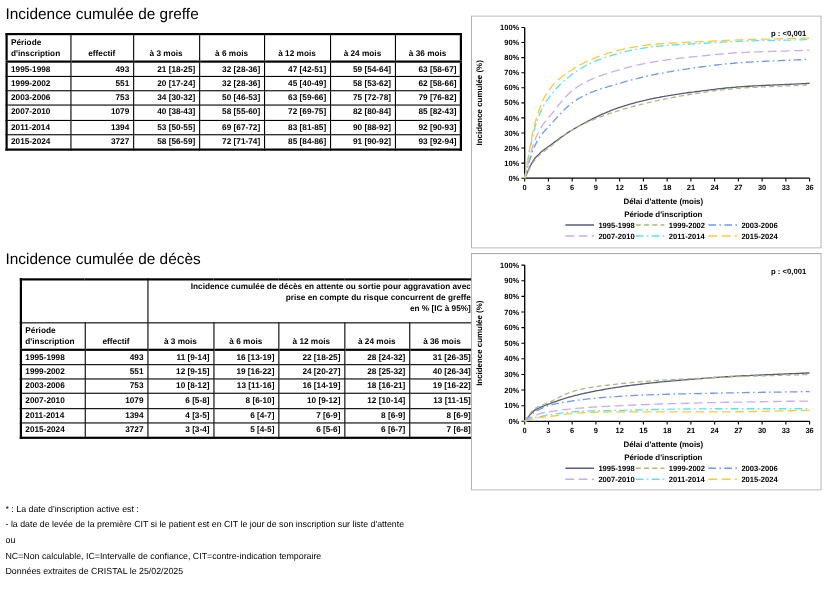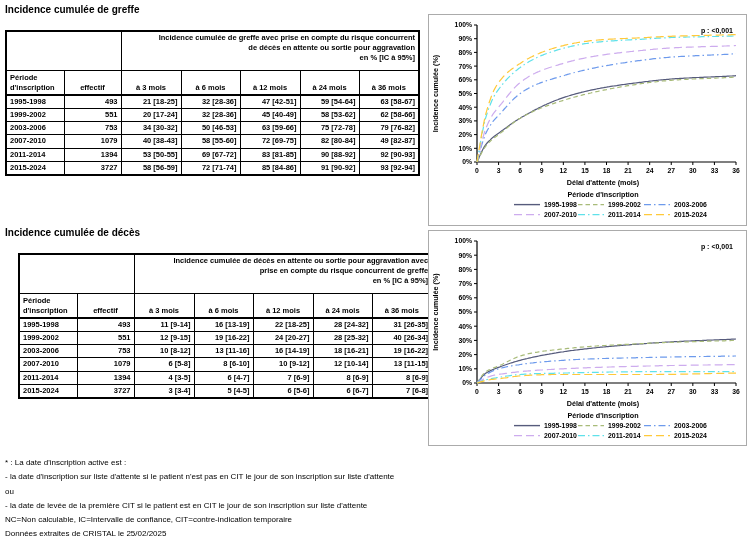--- a/index.html
+++ b/index.html
@@ -1,19 +1,19 @@
 <!DOCTYPE html>
 <html><head>
 <meta charset="utf-8">
 <style>
   html,body{margin:0;padding:0;background:#fff}
   #page{position:relative;width:750px;height:544px;background:#fff;
         font-family:"Liberation Sans",sans-serif;color:#000;overflow:hidden}
   .abs{position:absolute}
-  .sec-title{font-size:10px;font-weight:bold;white-space:nowrap}
+  .sec-title{font-size:14px;font-weight:normal;white-space:nowrap}
 
   
   table.rpt{border-collapse:collapse;table-layout:fixed;width:413px;
             font-size:7.5px;font-weight:bold;border:2.5px solid #000}
   table.rpt td, table.rpt th{border:1.6px solid #000;padding:1px 3px;
             overflow:hidden;line-height:1.35}
   td.note{ text-align:right;vertical-align:top;white-space:pre-line;height:36px}
   td.blank{height:36px}
   tr.cols th{vertical-align:bottom;text-align:center;height:21px;
              white-space:pre-line;border-bottom:2.5px solid #000}
@@ -42,26 +42,20 @@
       <colgroup>
         <col style="width: 58px;">
         <col style="width: 57px;">
         <col style="width: 60px;">
         <col style="width: 59px;">
         <col style="width: 60px;">
         <col style="width: 59px;">
         <col style="width: 60px;">
       </colgroup>
       <tbody>
-        <tr>
-          <td colspan="2" class="blank"></td>
-          <td colspan="5" class="note">Incidence cumulée de greffe avec prise en compte du risque concurrent
-de décès en attente ou sortie pour aggravation
-en % [IC à 95%]</td>
-        </tr>
         <tr class="cols">
           <th class="c0">Période
 d'inscription</th>
           <th class="">effectif</th>
           <th class="">à 3 mois</th>
           <th class="">à 6 mois</th>
           <th class="">à 12 mois</th>
           <th class="">à 24 mois</th>
           <th class="">à 36 mois</th>
         </tr>
@@ -92,21 +86,21 @@
           <td>75 [72-78]</td>
           <td>79 [76-82]</td>
         </tr>
         <tr class="datarow">
           <td class="c0">2007-2010</td>
           <td>1079</td>
           <td>40 [38-43]</td>
           <td>58 [55-60]</td>
           <td>72 [69-75]</td>
           <td>82 [80-84]</td>
-          <td>49 [82-87]</td>
+          <td>85 [82-43]</td>
         </tr>
         <tr class="datarow">
           <td class="c0">2011-2014</td>
           <td>1394</td>
           <td>53 [50-55]</td>
           <td>69 [67-72]</td>
           <td>83 [81-85]</td>
           <td>90 [88-92]</td>
           <td>92 [90-93]</td>
         </tr>
@@ -355,20 +349,19 @@
       <polyline points="49.0,153.0 50.4,152.4 51.9,151.8 53.3,151.2 54.8,150.6 56.2,150.2 57.6,149.8 59.1,149.5 60.5,149.2 62.0,149.0 63.4,148.7 64.8,148.4 66.3,148.1 67.7,147.9 69.1,147.6 70.6,147.3 72.0,147.1 73.5,146.9 74.9,146.6 76.3,146.4 77.8,146.2 79.2,146.0 80.7,145.8 82.1,145.6 83.5,145.4 85.0,145.2 86.4,145.0 87.9,144.9 89.3,144.7 90.7,144.6 92.2,144.5 93.6,144.4 95.0,144.3 96.5,144.2 97.9,144.1 99.4,144.0 100.8,143.9 102.2,143.8 103.7,143.8 105.1,143.7 106.6,143.7 108.0,143.6 109.4,143.6 110.9,143.5 112.3,143.5 113.8,143.5 115.2,143.4 116.6,143.4 118.1,143.4 119.5,143.3 120.9,143.3 122.4,143.3 123.8,143.3 125.3,143.3 126.7,143.2 128.1,143.2 129.6,143.2 131.0,143.2 132.5,143.1 133.9,143.1 135.3,143.1 136.8,143.0 138.2,143.0 139.6,143.0 141.1,142.9 142.5,142.9 144.0,142.8 145.4,142.8 146.8,142.8 148.3,142.7 149.7,142.7 151.2,142.7 152.6,142.6 154.0,142.6 155.5,142.6 156.9,142.5 158.4,142.5 159.8,142.5 161.2,142.4 162.7,142.4 164.1,142.4 165.5,142.3 167.0,142.3 168.4,142.3 169.9,142.3 171.3,142.2 172.7,142.2 174.2,142.2 175.6,142.1 177.1,142.1 178.5,142.1 179.9,142.1 181.4,142.0 182.8,142.0 184.3,142.0 185.7,142.0 187.1,141.9 188.6,141.9 190.0,141.9 191.4,141.9 192.9,141.9 194.3,141.8 195.8,141.8 197.2,141.8 198.6,141.8 200.1,141.8 201.5,141.7 203.0,141.7 204.4,141.7 205.8,141.7 207.3,141.7 208.7,141.7 210.2,141.7 211.6,141.7 213.0,141.7 214.5,141.7 215.9,141.6 217.3,141.6 218.8,141.6 220.2,141.6 221.7,141.6 223.1,141.6 224.5,141.6 226.0,141.6 227.4,141.6 228.9,141.6 230.3,141.6 231.7,141.6 233.2,141.6 234.6,141.6 236.1,141.6 237.5,141.6 238.9,141.6 240.4,141.6 241.8,141.6 243.2,141.6 244.7,141.6 246.1,141.6 247.6,141.6 249.0,141.6 250.4,141.6 251.9,141.6 253.3,141.6 254.8,141.6 256.2,141.6 257.6,141.6 259.1,141.6 260.5,141.6 262.0,141.6 263.4,141.6 264.8,141.6 266.3,141.6 267.7,141.6 269.1,141.6 270.6,141.6 272.0,141.6 273.5,141.6 274.9,141.6 276.3,141.6 277.8,141.6 279.2,141.6 280.7,141.6 282.1,141.6 283.5,141.6 285.0,141.6 286.4,141.6 287.9,141.6 289.3,141.6 290.7,141.6 292.2,141.6 293.6,141.6 295.0,141.6 296.5,141.6 297.9,141.6 299.4,141.6 300.8,141.6 302.2,141.6 303.7,141.6 305.1,141.6 306.6,141.6 308.0,141.6" fill="none" stroke="#5fe1ea" stroke-width="1.2" stroke-dasharray="7 3 1.5 3"></polyline>
       <line x1="150" y1="205.6" x2="176" y2="205.6" stroke="#5fe1ea" stroke-width="1.4" stroke-dasharray="7 3 1.5 3"></line>
       <text x="180" y="208" class="leg">2011-2014</text>
       <polyline points="49.0,153.0 50.4,152.6 51.9,152.1 53.3,151.7 54.8,151.3 56.2,150.9 57.6,150.5 59.1,150.2 60.5,149.9 62.0,149.7 63.4,149.4 64.8,149.3 66.3,149.1 67.7,149.0 69.1,148.9 70.6,148.7 72.0,148.6 73.5,148.4 74.9,148.2 76.3,148.0 77.8,147.8 79.2,147.6 80.7,147.3 82.1,147.1 83.5,146.9 85.0,146.7 86.4,146.5 87.9,146.3 89.3,146.2 90.7,146.0 92.2,145.9 93.6,145.8 95.0,145.7 96.5,145.6 97.9,145.5 99.4,145.4 100.8,145.3 102.2,145.2 103.7,145.1 105.1,145.1 106.6,145.0 108.0,144.9 109.4,144.9 110.9,144.8 112.3,144.8 113.8,144.7 115.2,144.7 116.6,144.7 118.1,144.6 119.5,144.6 120.9,144.6 122.4,144.6 123.8,144.5 125.3,144.5 126.7,144.5 128.1,144.5 129.6,144.5 131.0,144.5 132.5,144.5 133.9,144.5 135.3,144.5 136.8,144.5 138.2,144.5 139.6,144.5 141.1,144.5 142.5,144.5 144.0,144.5 145.4,144.5 146.8,144.5 148.3,144.5 149.7,144.5 151.2,144.5 152.6,144.5 154.0,144.5 155.5,144.5 156.9,144.5 158.4,144.5 159.8,144.5 161.2,144.5 162.7,144.5 164.1,144.5 165.5,144.5 167.0,144.5 168.4,144.5 169.9,144.5 171.3,144.5 172.7,144.5 174.2,144.5 175.6,144.5 177.1,144.5 178.5,144.5 179.9,144.5 181.4,144.5 182.8,144.5 184.3,144.5 185.7,144.5 187.1,144.5 188.6,144.5 190.0,144.5 191.4,144.5 192.9,144.5 194.3,144.5 195.8,144.5 197.2,144.5 198.6,144.5 200.1,144.5 201.5,144.5 203.0,144.5 204.4,144.5 205.8,144.5 207.3,144.5 208.7,144.5 210.2,144.5 211.6,144.5 213.0,144.5 214.5,144.5 215.9,144.5 217.3,144.5 218.8,144.5 220.2,144.5 221.7,144.5 223.1,144.5 224.5,144.5 226.0,144.5 227.4,144.5 228.9,144.5 230.3,144.5 231.7,144.4 233.2,144.4 234.6,144.4 236.1,144.4 237.5,144.4 238.9,144.4 240.4,144.4 241.8,144.3 243.2,144.3 244.7,144.3 246.1,144.3 247.6,144.3 249.0,144.2 250.4,144.2 251.9,144.2 253.3,144.2 254.8,144.1 256.2,144.1 257.6,144.1 259.1,144.1 260.5,144.0 262.0,144.0 263.4,144.0 264.8,143.9 266.3,143.9 267.7,143.9 269.1,143.9 270.6,143.8 272.0,143.8 273.5,143.8 274.9,143.7 276.3,143.7 277.8,143.7 279.2,143.6 280.7,143.6 282.1,143.6 283.5,143.5 285.0,143.5 286.4,143.5 287.9,143.5 289.3,143.4 290.7,143.4 292.2,143.4 293.6,143.3 295.0,143.3 296.5,143.3 297.9,143.2 299.4,143.2 300.8,143.2 302.2,143.2 303.7,143.1 305.1,143.1 306.6,143.1 308.0,143.1" fill="none" stroke="#ffc93a" stroke-width="1.2" stroke-dasharray="8 4"></polyline>
       <line x1="216" y1="205.6" x2="242" y2="205.6" stroke="#ffc93a" stroke-width="1.4" stroke-dasharray="8 4"></line>
       <text x="246" y="208" class="leg">2015-2024</text>
     </svg>
 
   <div class="abs" style="left:5px;top:456px">
       <div class="fnline">* : La date d'inscription active est :</div>
-      <div class="fnline">- la date d'inscription sur liste d'attente si le patient n'est pas en CIT le jour de son inscription sur liste d'attente</div>
+      <div class="fnline">- la date de levée de la première CIT si le patient est en CIT le jour de son inscription sur liste d'attente</div>
       <div class="fnline">ou</div>
-      <div class="fnline">- la date de levée de la première CIT si le patient est en CIT le jour de son inscription sur liste d'attente</div>
       <div class="fnline">NC=Non calculable, IC=Intervalle de confiance, CIT=contre-indication temporaire</div>
       <div class="fnline">Données extraites de CRISTAL le 25/02/2025</div>
     </div>
 
 </div>
 
 </body></html>

